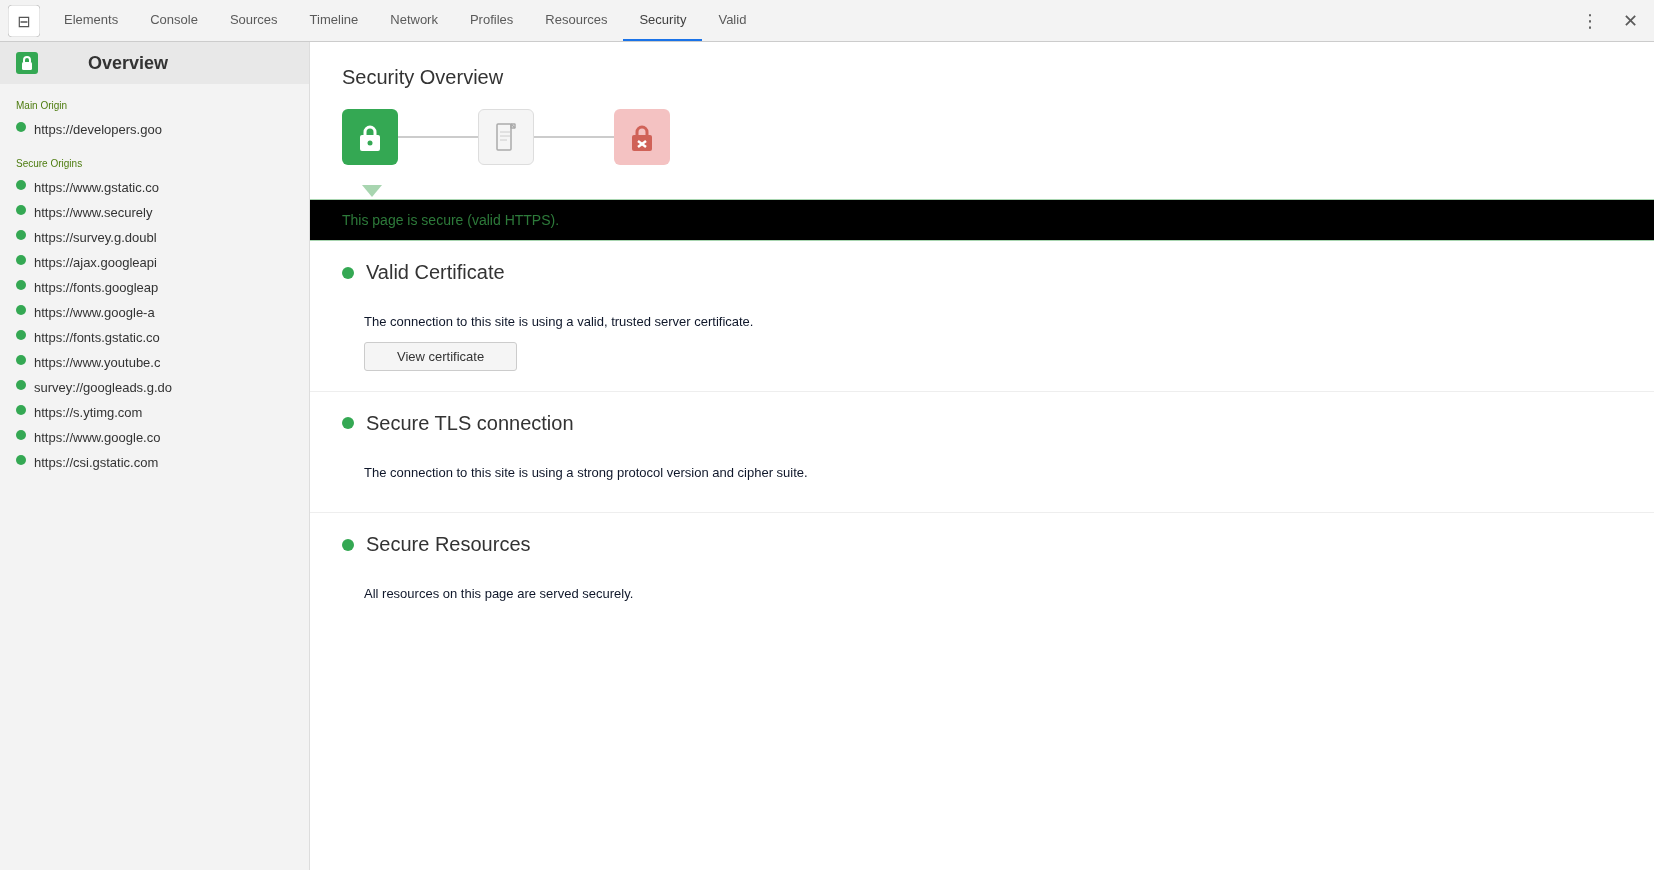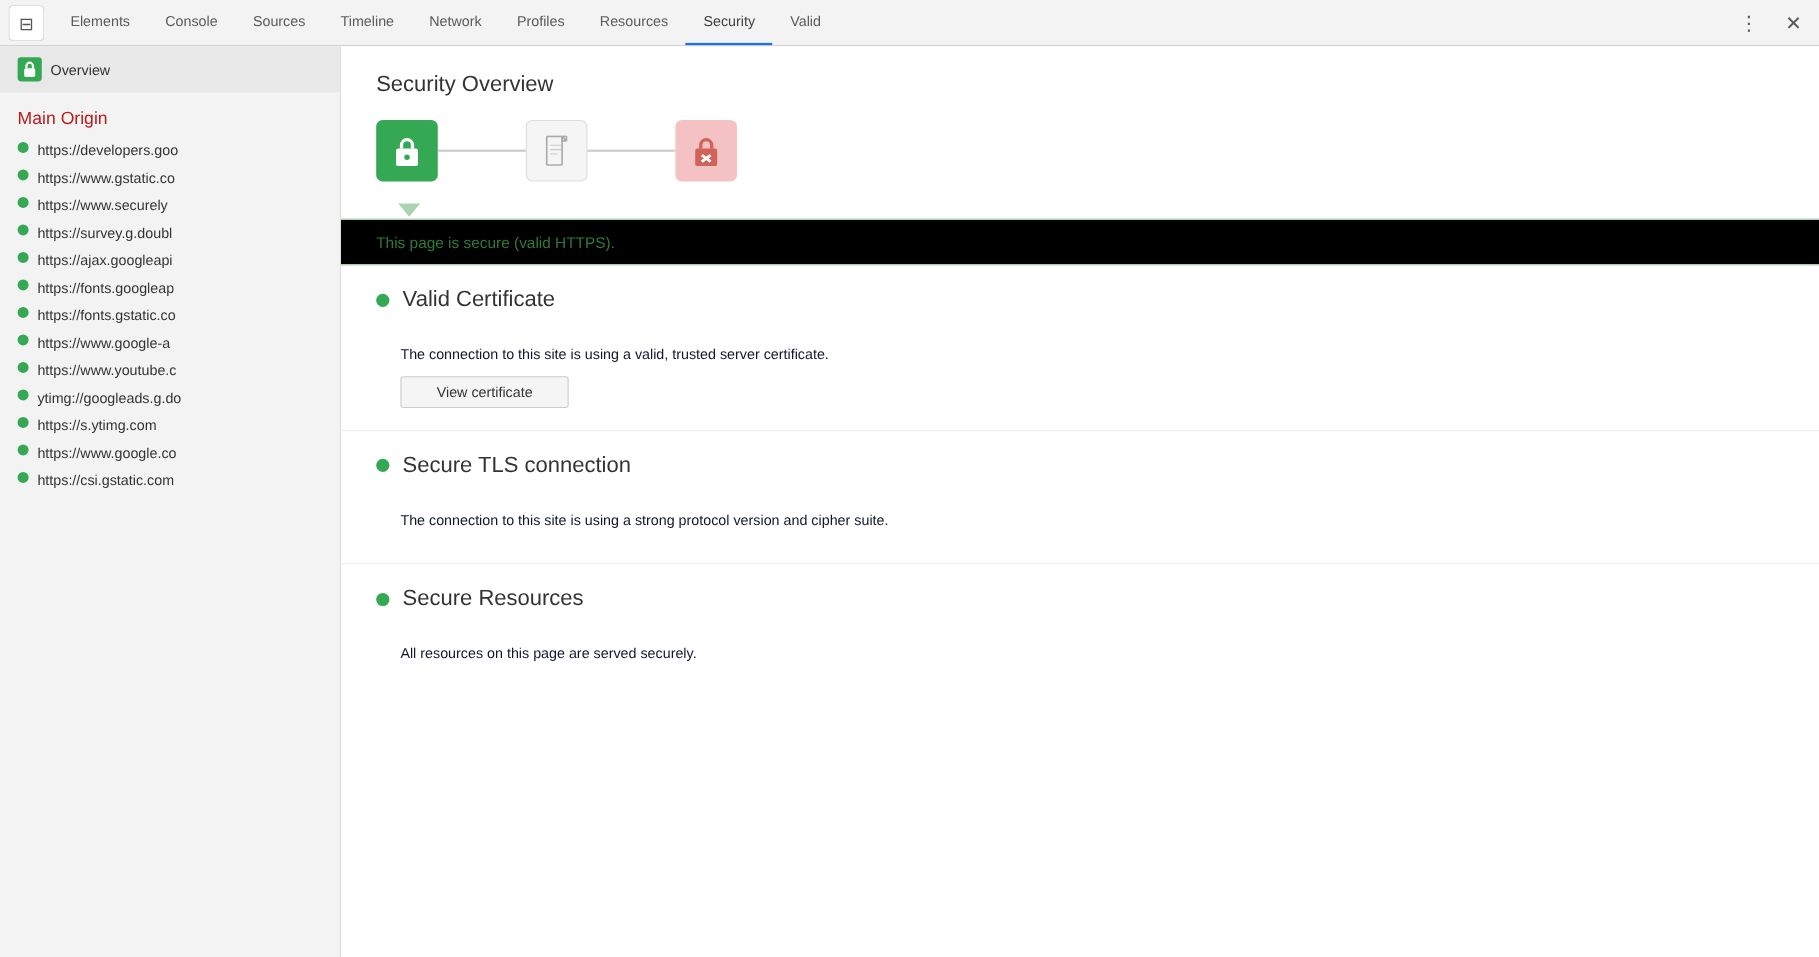--- a/index.html
+++ b/index.html
@@ -94,27 +94,28 @@
       height: 22px;
       background: #34a853;
       border-radius: 3px;
       display: flex;
       align-items: center;
       justify-content: center;
       color: white;
       font-size: 13px;
     }
     .sidebar-overview-label {
-      font-size: 13px;
-      font-weight: 400;
-      color: #333;
+      font-size: 18px;
+      font-weight: 700;
+      color: #333;
+      margin-left: 42px;
     }
     .sidebar-section-label {
-      font-size: 16px;
-      color: #b91c1c;
+      font-size: 10px;
+      color: #4d7c0f;
       padding: 16px 16px 6px 16px;
       font-weight: 400;
     }
     .sidebar-origin-item {
       display: flex;
       padding: 5px 16px;
       cursor: pointer;
       gap: 8px;
       overflow: hidden;
     }
@@ -309,20 +310,21 @@
       </div>
       <span class="sidebar-overview-label">Overview</span>
     </div>
 
     <div class="sidebar-section-label">Main Origin</div>
     <div class="sidebar-origin-item">
       <div class="dot"></div>
       <span class="origin-text">https://developers.goo</span>
     </div>
 
+    <div class="sidebar-section-label">Secure Origins</div>
 
     <div class="sidebar-origin-item">
       <div class="dot"></div>
       <span class="origin-text">https://www.gstatic.co</span>
     </div>
     <div class="sidebar-origin-item">
       <div class="dot"></div>
       <span class="origin-text">https://www.securely</span>
     </div>
     <div class="sidebar-origin-item">
@@ -332,33 +334,33 @@
     <div class="sidebar-origin-item">
       <div class="dot"></div>
       <span class="origin-text">https://ajax.googleapi</span>
     </div>
     <div class="sidebar-origin-item">
       <div class="dot"></div>
       <span class="origin-text">https://fonts.googleap</span>
     </div>
     <div class="sidebar-origin-item">
       <div class="dot"></div>
+      <span class="origin-text">https://www.google-a</span>
+    </div>
+    <div class="sidebar-origin-item">
+      <div class="dot"></div>
       <span class="origin-text">https://fonts.gstatic.co</span>
     </div>
     <div class="sidebar-origin-item">
       <div class="dot"></div>
-      <span class="origin-text">https://www.google-a</span>
-    </div>
-    <div class="sidebar-origin-item">
-      <div class="dot"></div>
       <span class="origin-text">https://www.youtube.c</span>
     </div>
     <div class="sidebar-origin-item">
       <div class="dot"></div>
-      <span class="origin-text">ytimg://googleads.g.do</span>
+      <span class="origin-text">survey://googleads.g.do</span>
     </div>
     <div class="sidebar-origin-item">
       <div class="dot"></div>
       <span class="origin-text">https://s.ytimg.com</span>
     </div>
     <div class="sidebar-origin-item">
       <div class="dot"></div>
       <span class="origin-text">https://www.google.co</span>
     </div>
     <div class="sidebar-origin-item">

